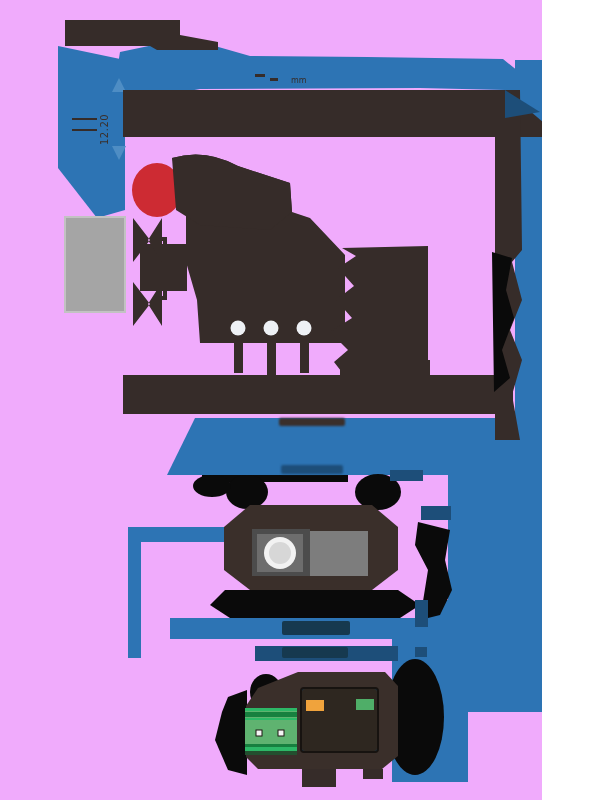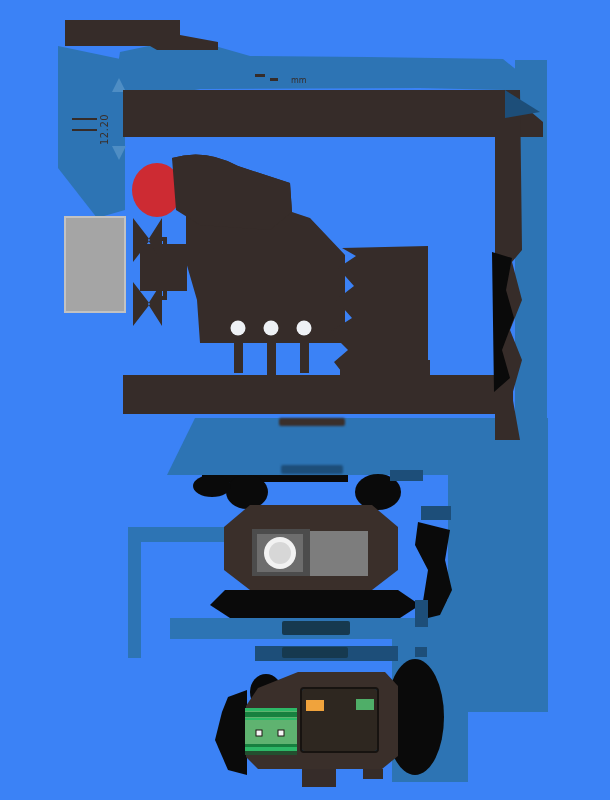--- a/index.html
+++ b/index.html
@@ -1,19 +1,19 @@
 <!DOCTYPE html>
 <html><head>
 <meta charset="utf-8">
 <style>
   html,body{margin:0;padding:0;background:#ffffff;}
   #stage{
     position:relative;
-    width:610px;height:800px;
-    background:#3b82f6;
+    width:542px;height:800px;
+    background:#f0abfc;
     overflow:hidden;
     font-family:"DejaVu Sans", sans-serif;
   }
   #stage svg{position:absolute;left:0;top:0;}
   .dim-label-vert{
     position:absolute;
     left:100px;top:99px;
     height:46px;
     writing-mode:vertical-rl;
     transform:rotate(180deg);

